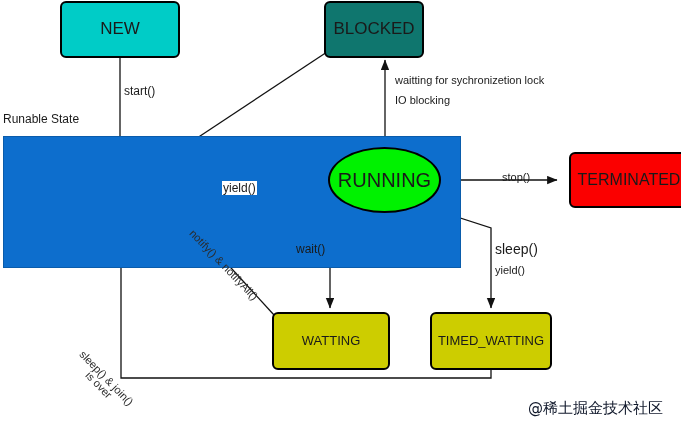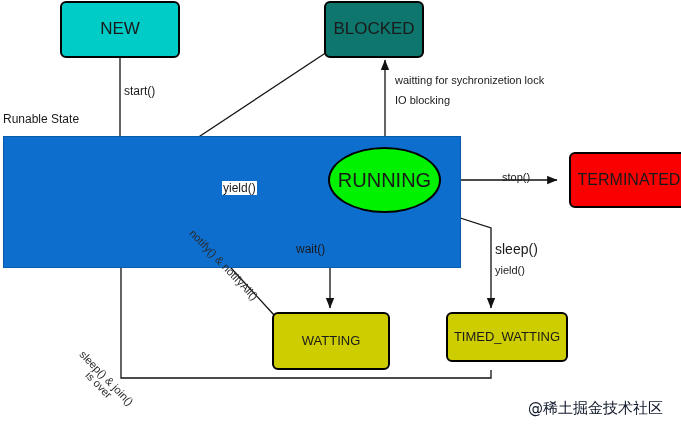--- a/index.html
+++ b/index.html
@@ -134,21 +134,21 @@
   </div>
 
   <div class="node rounded" style="left:561px; top:152px; width:120px; height:56px; background:#fb0000; font-size:16px;margin-left:8px;">
     <span>TERMINATED</span>
   </div>
 
   <div class="node rounded" style="left:272px; top:312px; width:118px; height:58px; background:#cdcd00; font-size:13px;">
     <span>WATTING</span>
   </div>
 
-  <div class="node rounded" style="left:446px; top:312px; width:122px; height:50px; background:#cdcd00; font-size:13px;">
+  <div class="node rounded" style="left:430px; top:312px; width:122px; height:58px; background:#cdcd00; font-size:13px;">
     <span>TIMED_WATTING</span>
   </div>
 
   <div class="edge-label" style="left:124px; top:84px; font-size:12px;">start()</div>
 
 
   <div class="edge-label boxed" style="left:222px; top:181px; font-size:12px;">yield()</div>
 
   <div class="edge-label" style="left:395px; top:74px; font-size:11px;">waitting for sychronizetion lock</div>
 

